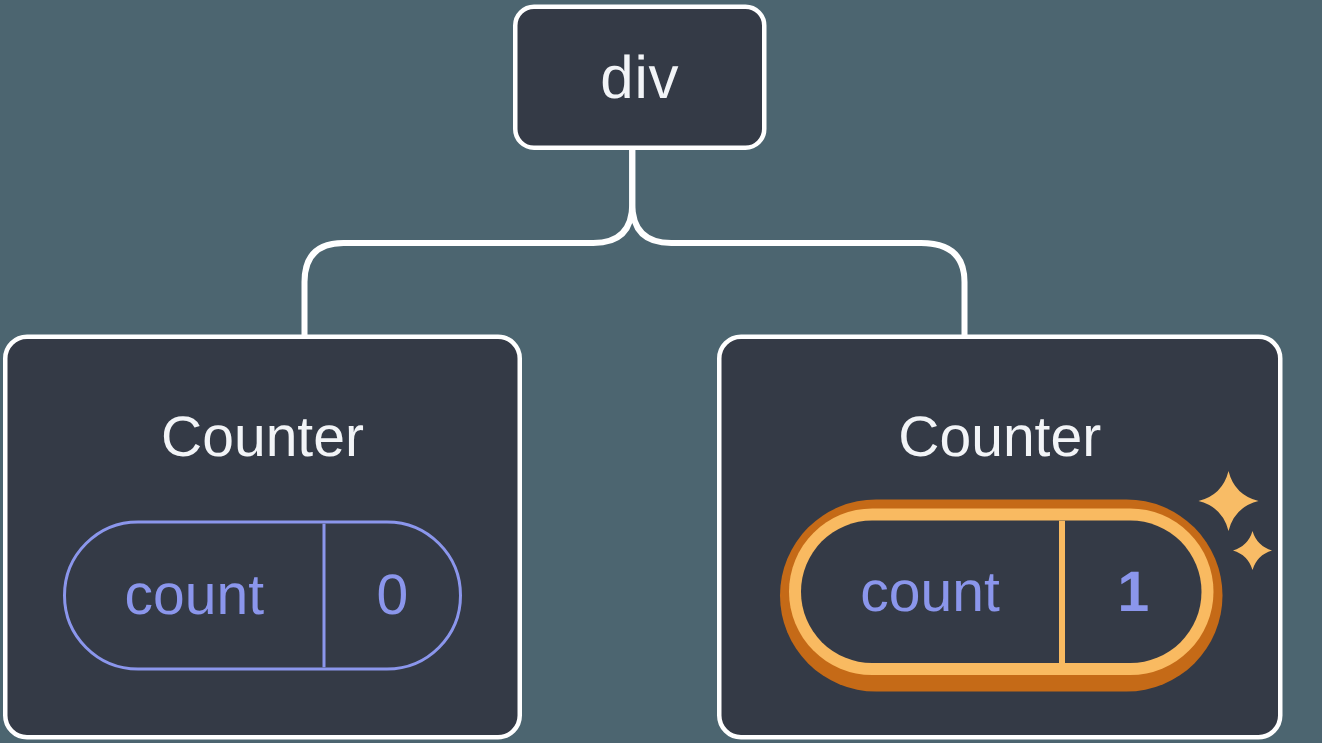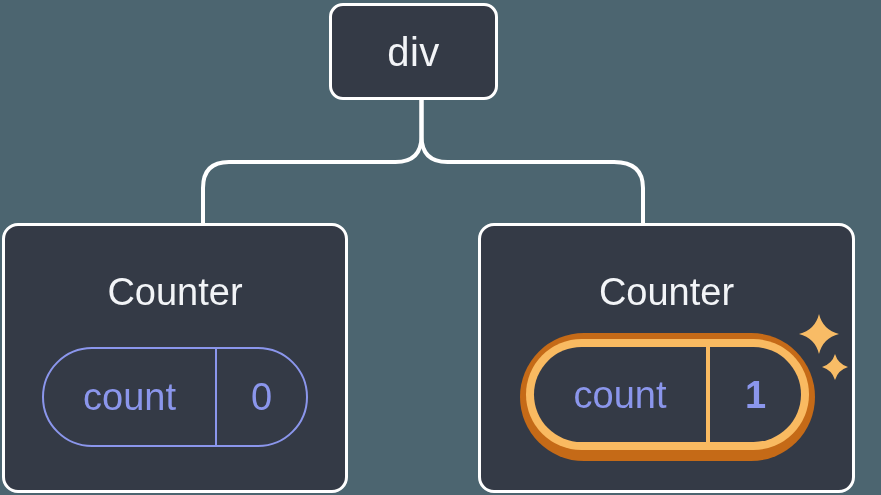--- a/index.html
+++ b/index.html
@@ -21,21 +21,21 @@
     width: 881px; height: 495px;
     pointer-events: none;
   }
   .node {
     position: absolute;
     background: #343A46;
     border: 3px solid #FFFFFF;
     box-sizing: border-box;
   }
   .node-root {
-    left: 329px; top: 3px;
+    left: 342px; top: 3px;
     width: 169px; height: 97px;
     border-radius: 14px;
     display: flex;
     align-items: center;
     justify-content: center;
   }
   .root-label {
     color: #F2F4F7;
     font-size: 40px;
     line-height: 1;

